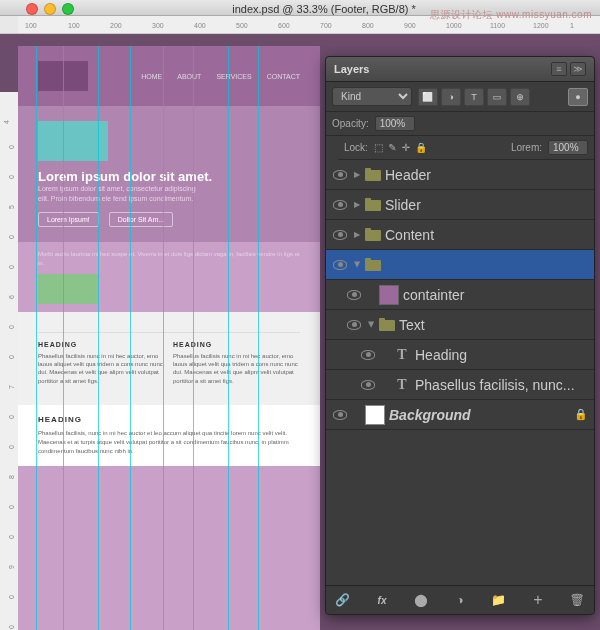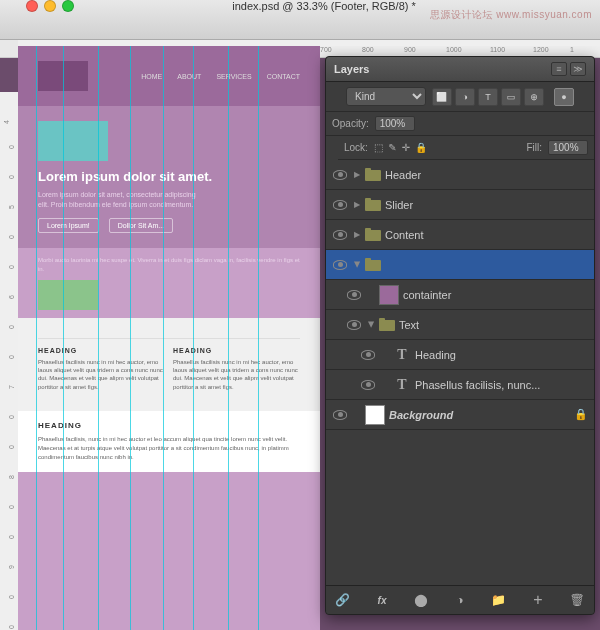--- a/index.html
+++ b/index.html
@@ -19,25 +19,25 @@
       right: 8px;
       font-size: 10px;
       color: #c09090;
       z-index: 100;
       letter-spacing: 0.5px;
     }
 
     
     .title-bar {
       width: 100%;
-      height: 40px;
+      height: 16px;
       background: linear-gradient(to bottom, #e8e8e8, #d0d0d0);
       border-bottom: 1px solid #aaa;
       display: flex;
-      align-items: flex-start;
+      align-items: flex-end;
       padding: 0 26px;
       position: relative;
       z-index: 50;
     }
     .traffic-lights {
       display: flex;
       gap: 6px;
       align-items: center;
     }
     .traffic-light {
@@ -138,21 +138,21 @@
     }
     .mockup-hero-box {
       width: 70px;
       height: 40px;
       background: #6ac4c4;
       margin-bottom: 8px;
     }
     .mockup-hero h1 {
       font-size: 13px;
       color: #fff;
-      margin-bottom: 6px;
+      margin-bottom: 0;
       font-weight: 600;
     }
     .mockup-hero p {
       font-size: 7px;
       color: #e8d0e8;
       line-height: 1.4;
       max-width: 160px;
     }
     .mockup-hero-btns {
       display: flex;
@@ -256,21 +256,21 @@
       display: flex;
       align-items: center;
       justify-content: center;
       font-size: 9px;
       color: #aaa;
       cursor: pointer;
     }
 
     
     .filter-row {
-      padding: 5px 20px;
+      padding: 5px 6px;
       display: flex;
       align-items: center;
       gap: 4px;
       border-bottom: 1px solid #2a2a2a;
     }
     .filter-select {
       background: #555;
       border: 1px solid #333;
       color: #ccc;
       font-size: 10px;
@@ -447,21 +447,21 @@
       border: 1px solid #555;
       background: #333;
       display: flex;
       align-items: center;
       justify-content: center;
       font-size: 9px;
       color: #aaa;
     }
 
     .layer-name {
-      font-size: 11px;
+      font-size: 14px;
       color: #ccc;
       flex: 1;
       white-space: nowrap;
       overflow: hidden;
       text-overflow: ellipsis;
     }
     .layer-item.selected .layer-name {
       color: #fff;
     }
 
@@ -679,21 +679,21 @@
     </div>
 
     <div class="lock-row">
       <span class="lock-label">Lock:</span>
       <div class="lock-icons">
         <span class="lock-icon">⬚</span>
         <span class="lock-icon">✎</span>
         <span class="lock-icon">✛</span>
         <span class="lock-icon">🔒</span>
       </div>
-      <span class="fill-label">Fill:</span>
+      <span class="fill-label">Lorem:</span>
       <span class="fill-value">100%</span>
     </div>
 
     <div class="layer-list">
 
       <div class="layer-item">
         <div class="layer-visibility">
           <div class="eye-icon"></div>
         </div>
         <div class="layer-expand">

